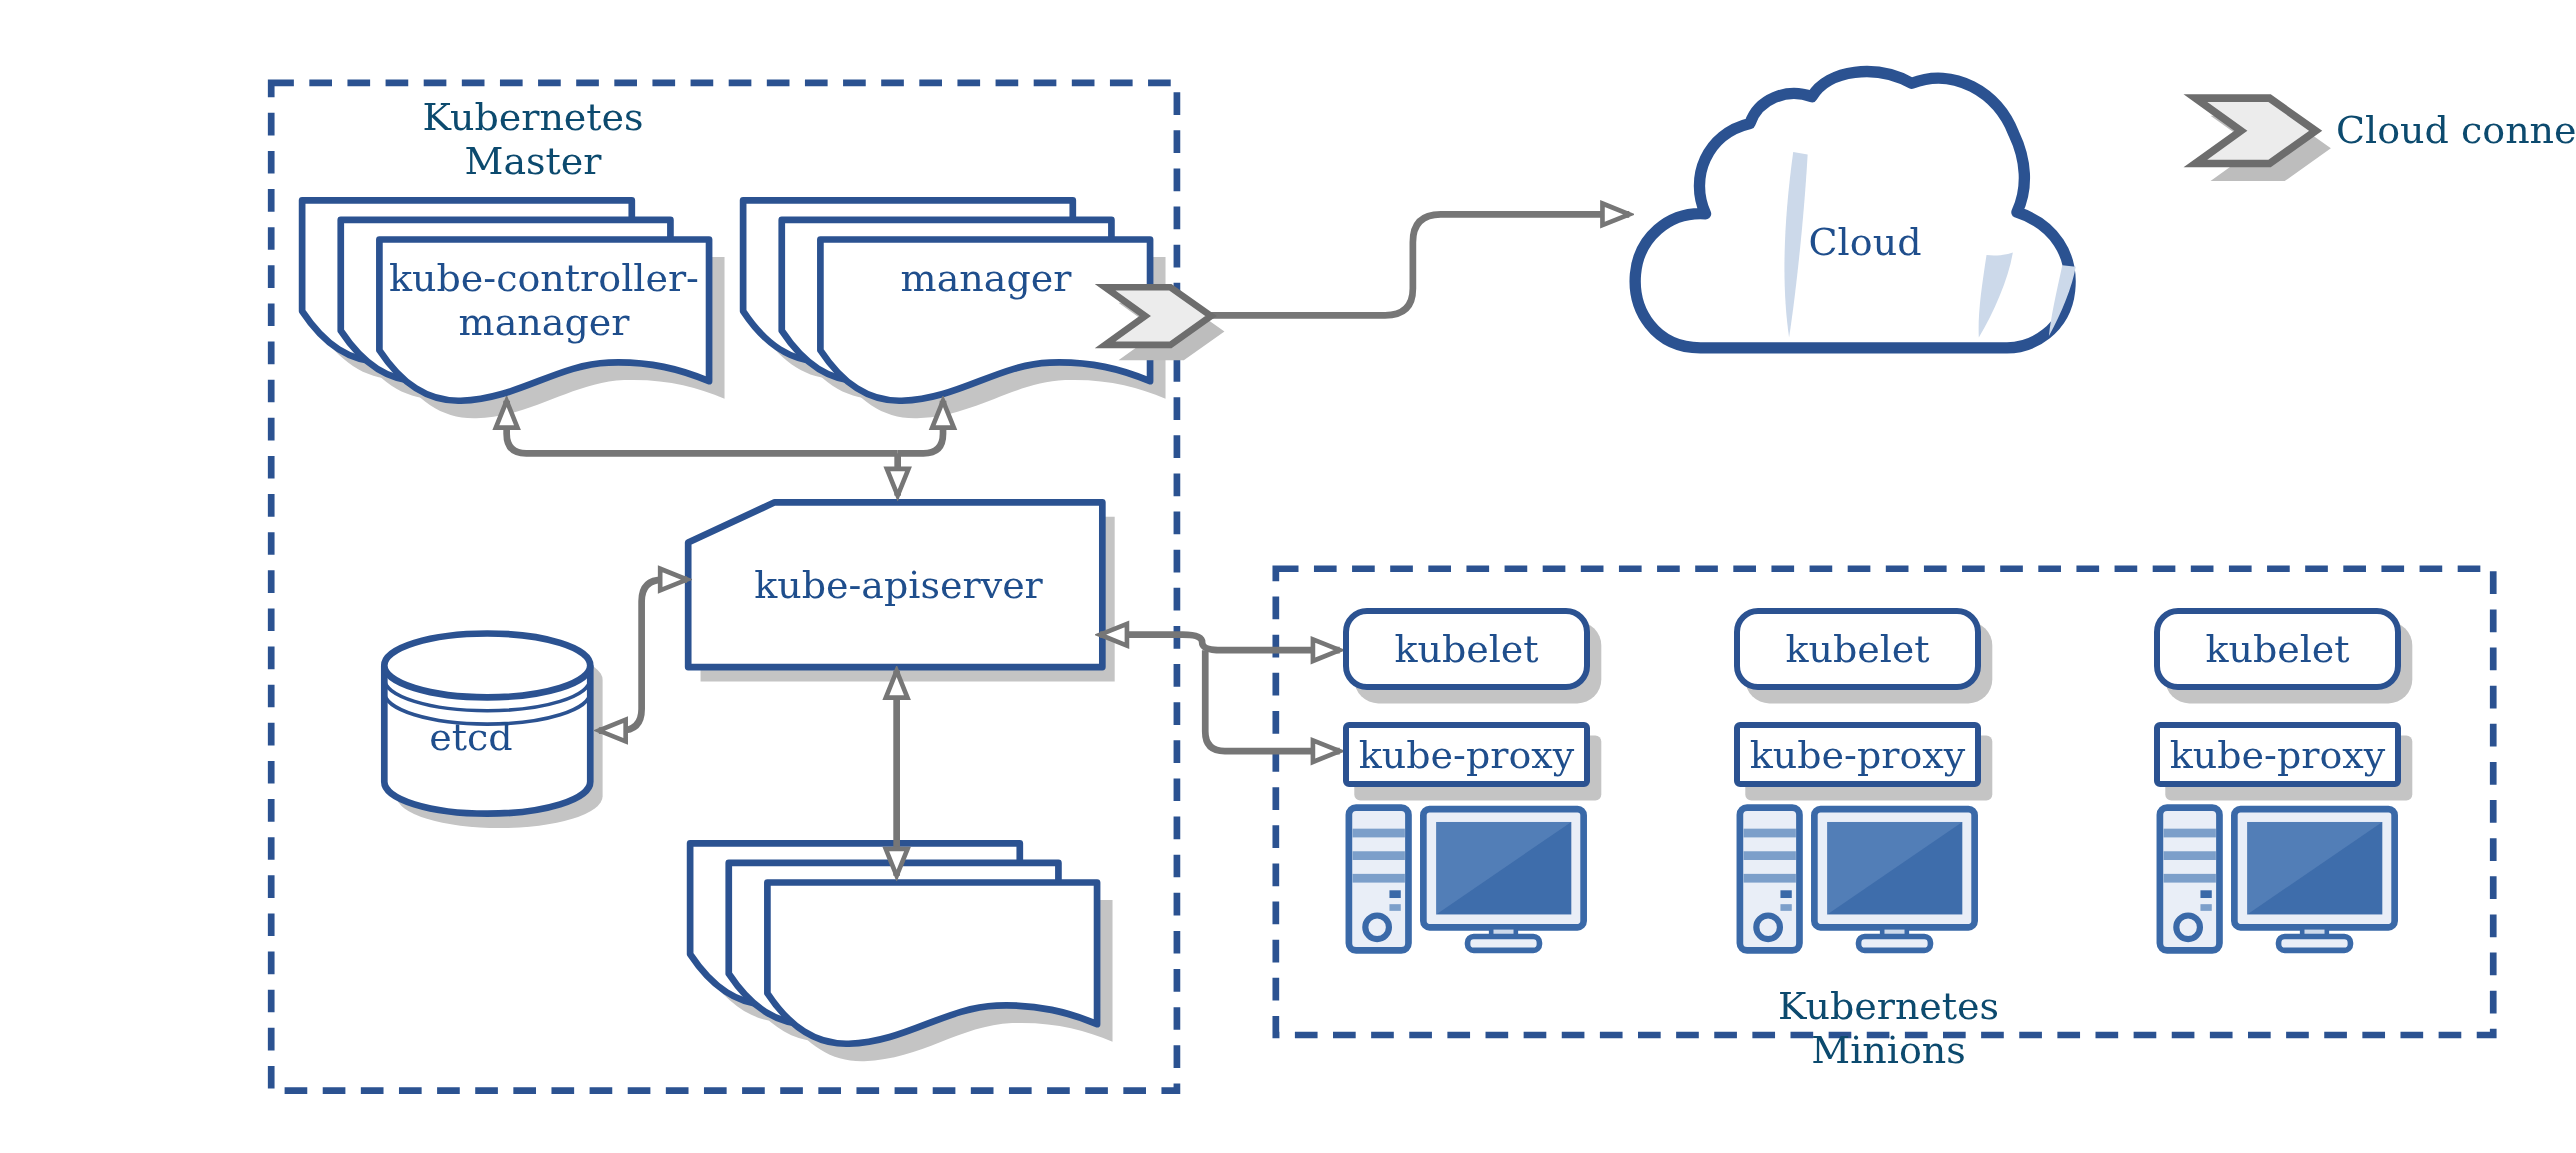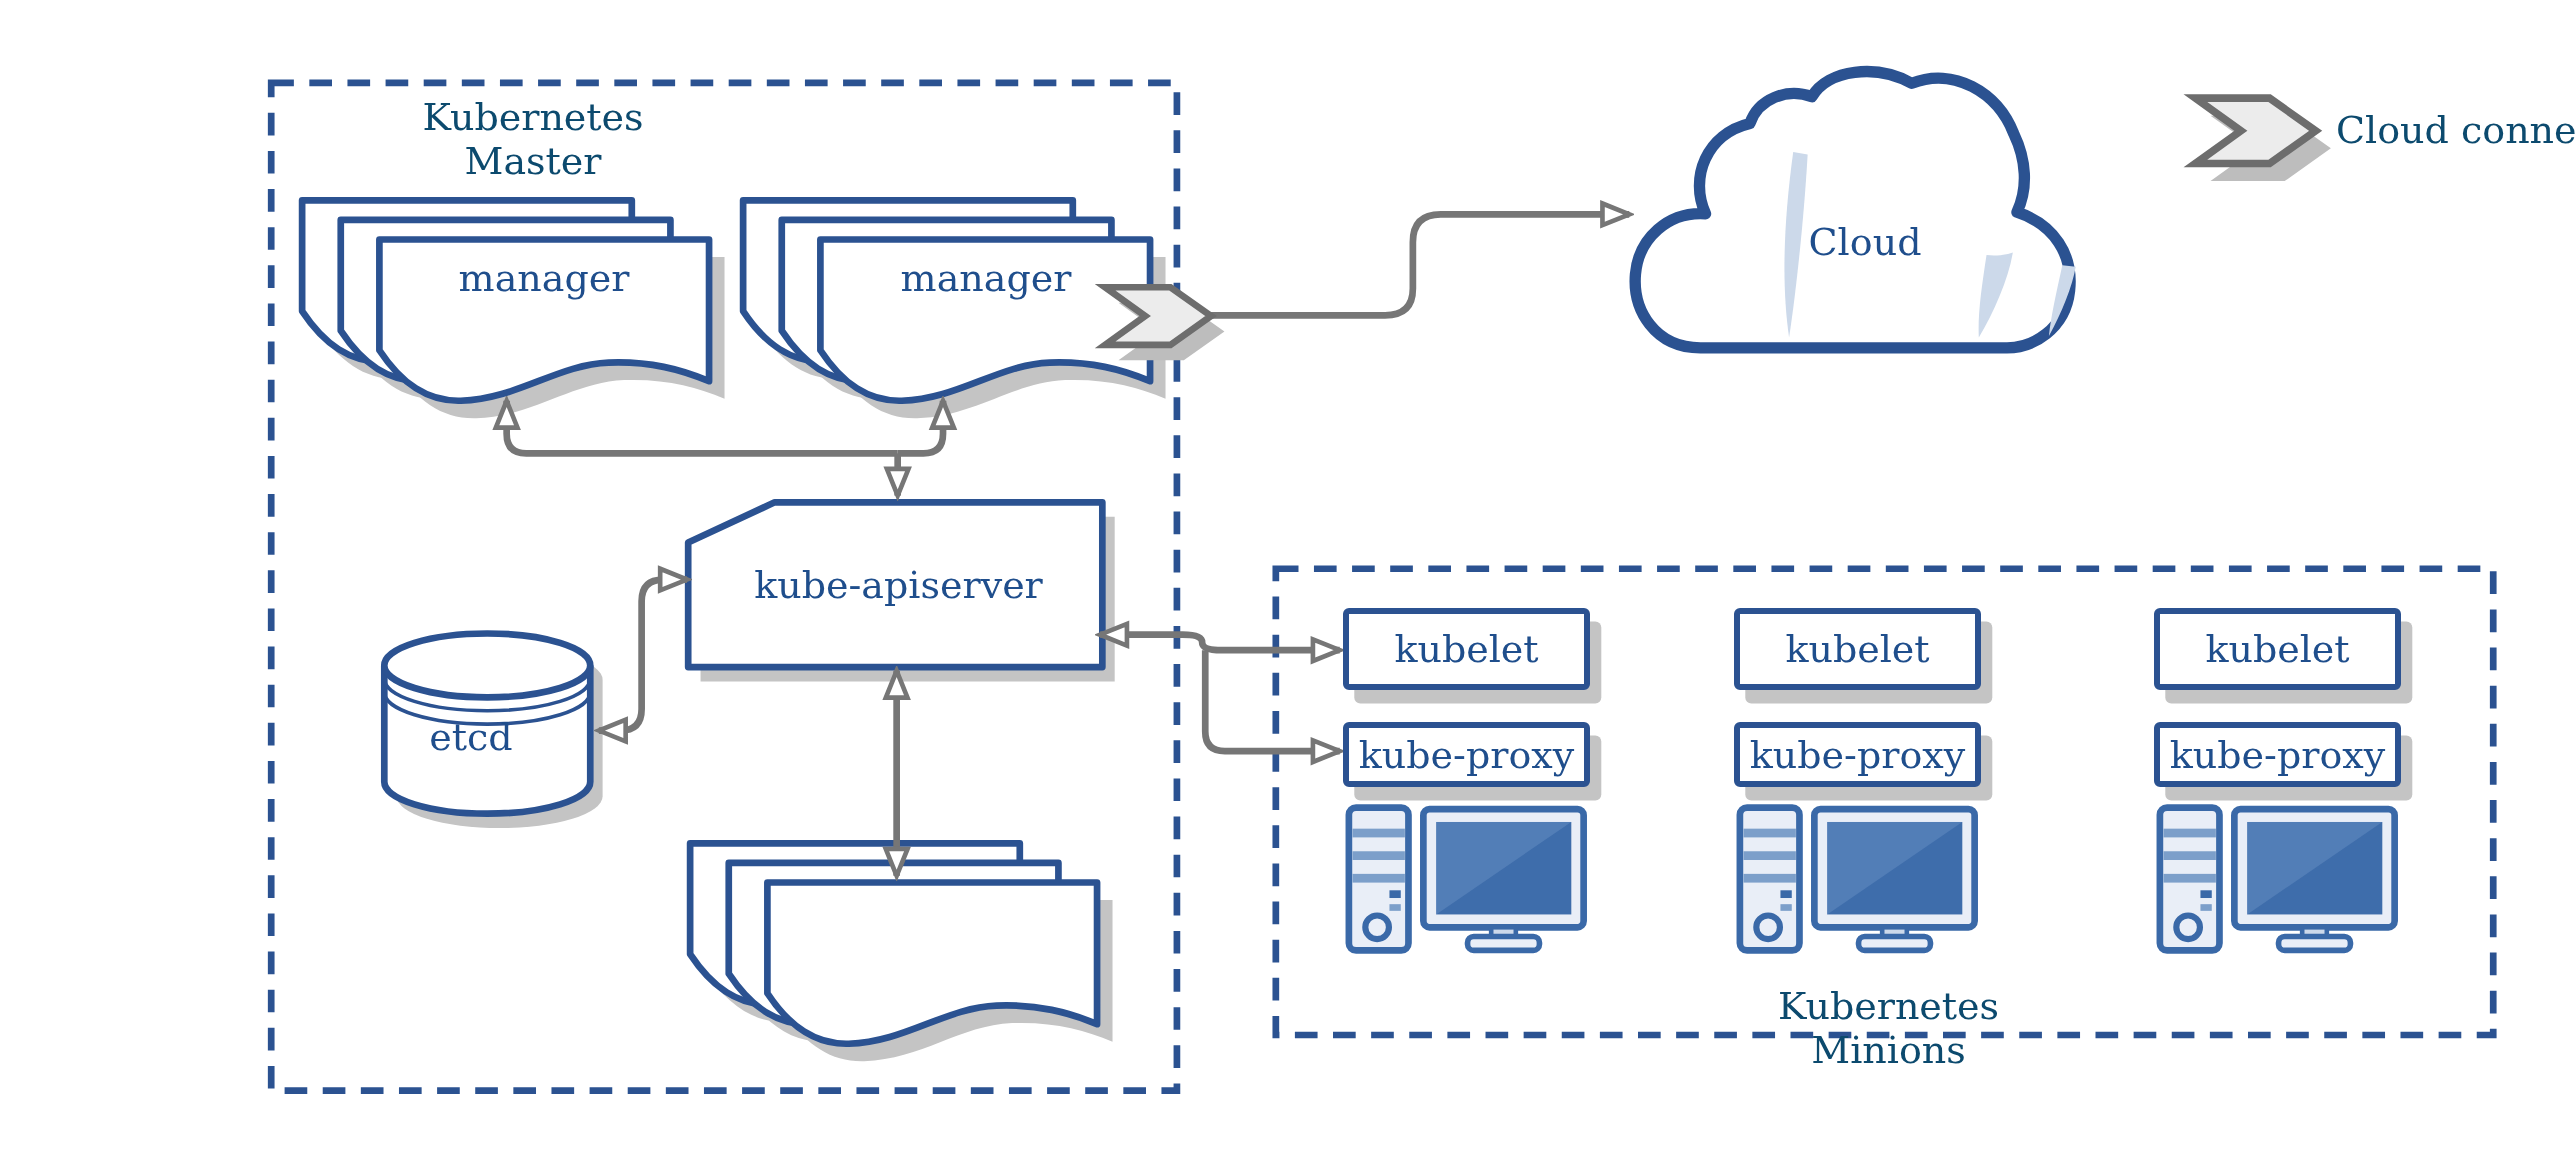--- a/index.html
+++ b/index.html
@@ -4,21 +4,21 @@
 <style>
   html,body{margin:0;padding:0;background:#ffffff;}
   #canvas{position:relative;width:2665px;height:1153px;background:#ffffff;overflow:hidden;
           font-family:"DejaVu Serif", serif;}
   #canvas svg{position:absolute;display:block;overflow:visible;}
   .lbl{position:absolute;color:#1f4e8c;font-size:38px;line-height:1.15;text-align:center;}
   .lbl.gray{color:#0c4a6e;}
   .node-box{position:absolute;background:#ffffff;border:6.7px solid #2b5291;box-sizing:border-box;
             box-shadow:11.3px 13.4px 0 #c4c4c4;display:flex;align-items:center;justify-content:center;
             color:#1f4e8c;font-size:38px;}
-  .kubelet-box{width:247px;height:82px;border-radius:6px;}
+  .kubelet-box{width:247px;height:82px;border-radius:24px;}
   .kproxy-box{width:247px;height:65px;border-radius:6px;}
   .conn{fill:none;stroke:#767676;stroke-width:13;stroke-linejoin:round;stroke-linecap:butt;}
 </style>
 </head>
 <body>
 
 <div id="canvas">
 
   <svg width="0" height="0">
     <defs>
@@ -143,20 +143,21 @@
   <svg style="left:2156px;top:804px" width="242" height="150" viewBox="0 0 470 292">
       <use href="#computer"></use>
     </svg>
 
   <div class="lbl gray" style="left:327px;top:96px;width:412px">
     <div>Kubernetes</div>
     <div>Master</div>
   </div>
 
   <div class="lbl" style="left:379px;top:257px;width:330px">
+    <div>kube-controller-</div>
     <div>manager</div>
   </div>
 
   <div class="lbl" style="left:821px;top:257px;width:330px">
     <div>manager</div>
   </div>
 
   <div class="lbl" style="left:718px;top:564px;width:361px">kube-apiserver</div>
 
   <div class="lbl" style="left:368px;top:716px;width:206px">etcd</div>

